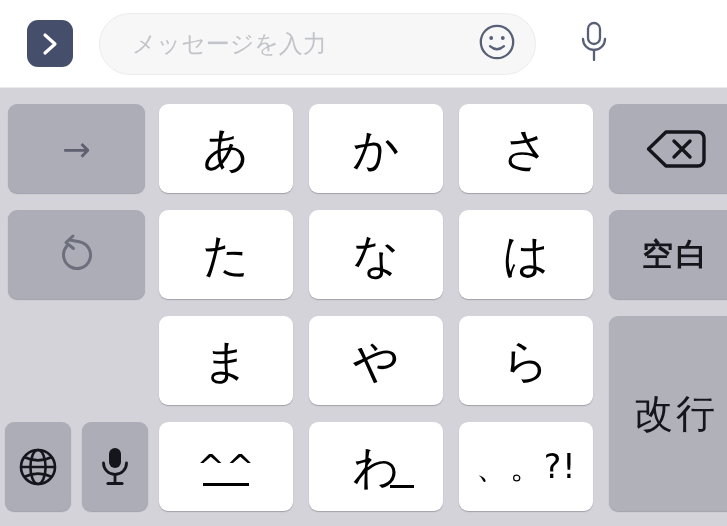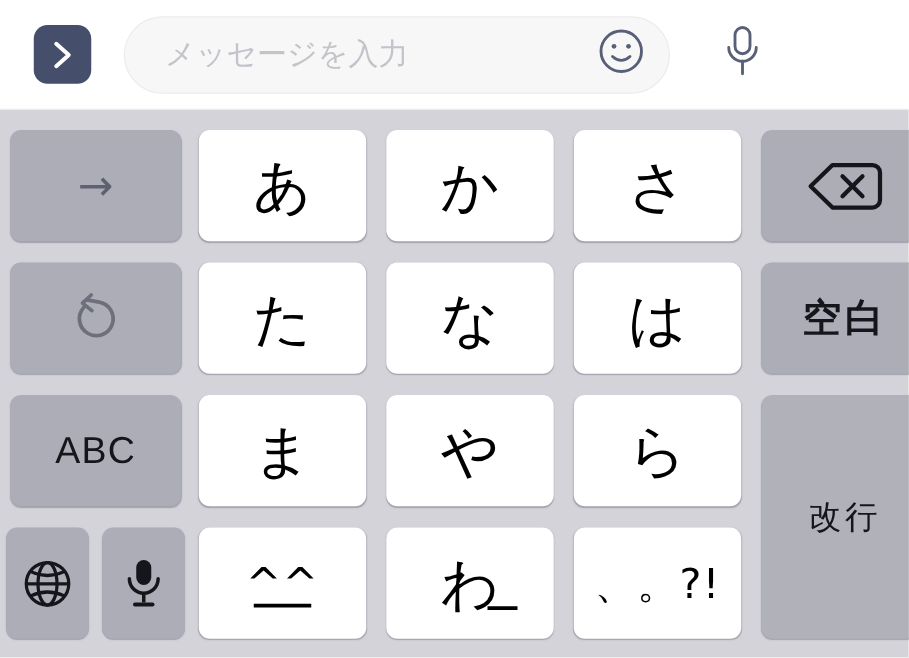--- a/index.html
+++ b/index.html
@@ -214,38 +214,35 @@
     </div>
 
     <div class="key kana" style="left:459px; top:122px; width:134px; height:89px;">
       <span>は</span>
     </div>
 
     <div class="key func" style="left:609px; top:122px; width:134px; height:89px;">
       <span style="font-size:31px; letter-spacing:3px;font-weight:bold;">空白</span>
     </div>
 
-    <div class="key func" style="left:8px; top:228px; width:137px; height:89px;">
-      <span class="" style="font-size:30px; letter-spacing:1px; font-family:'Liberation Sans', sans-serif;">ABC</span>
-    </div>
 
     <div class="key kana" style="left:159px; top:228px; width:134px; height:89px;">
       <span>ま</span>
     </div>
 
     <div class="key kana" style="left:309px; top:228px; width:134px; height:89px;">
       <span>や</span>
     </div>
 
     <div class="key kana" style="left:459px; top:228px; width:134px; height:89px;">
       <span>ら</span>
     </div>
 
     <div class="key func light" style="left:609px; top:228px; width:134px; height:195px;">
-      <span style="font-size:26px; letter-spacing:3px;">改行</span>
+      <span style="font-size:39px; letter-spacing:3px;">改行</span>
     </div>
 
     <div class="key func" style="left:5px; top:334px; width:66px; height:89px;">
       <span>
         <svg width="44" height="44" viewBox="0 0 44 44">
           <circle cx="22" cy="22" r="17" fill="none" stroke="#15161c" stroke-width="2.6"></circle>
           <ellipse cx="22" cy="22" rx="7.6" ry="17" fill="none" stroke="#15161c" stroke-width="2.6"></ellipse>
           <line x1="5" y1="22" x2="39" y2="22" stroke="#15161c" stroke-width="2.6"></line>
           <path d="M8.6 12.3 Q22 18.5 35.4 12.3" fill="none" stroke="#15161c" stroke-width="2.6"></path>
           <path d="M8.6 31.7 Q22 25.5 35.4 31.7" fill="none" stroke="#15161c" stroke-width="2.6"></path>

